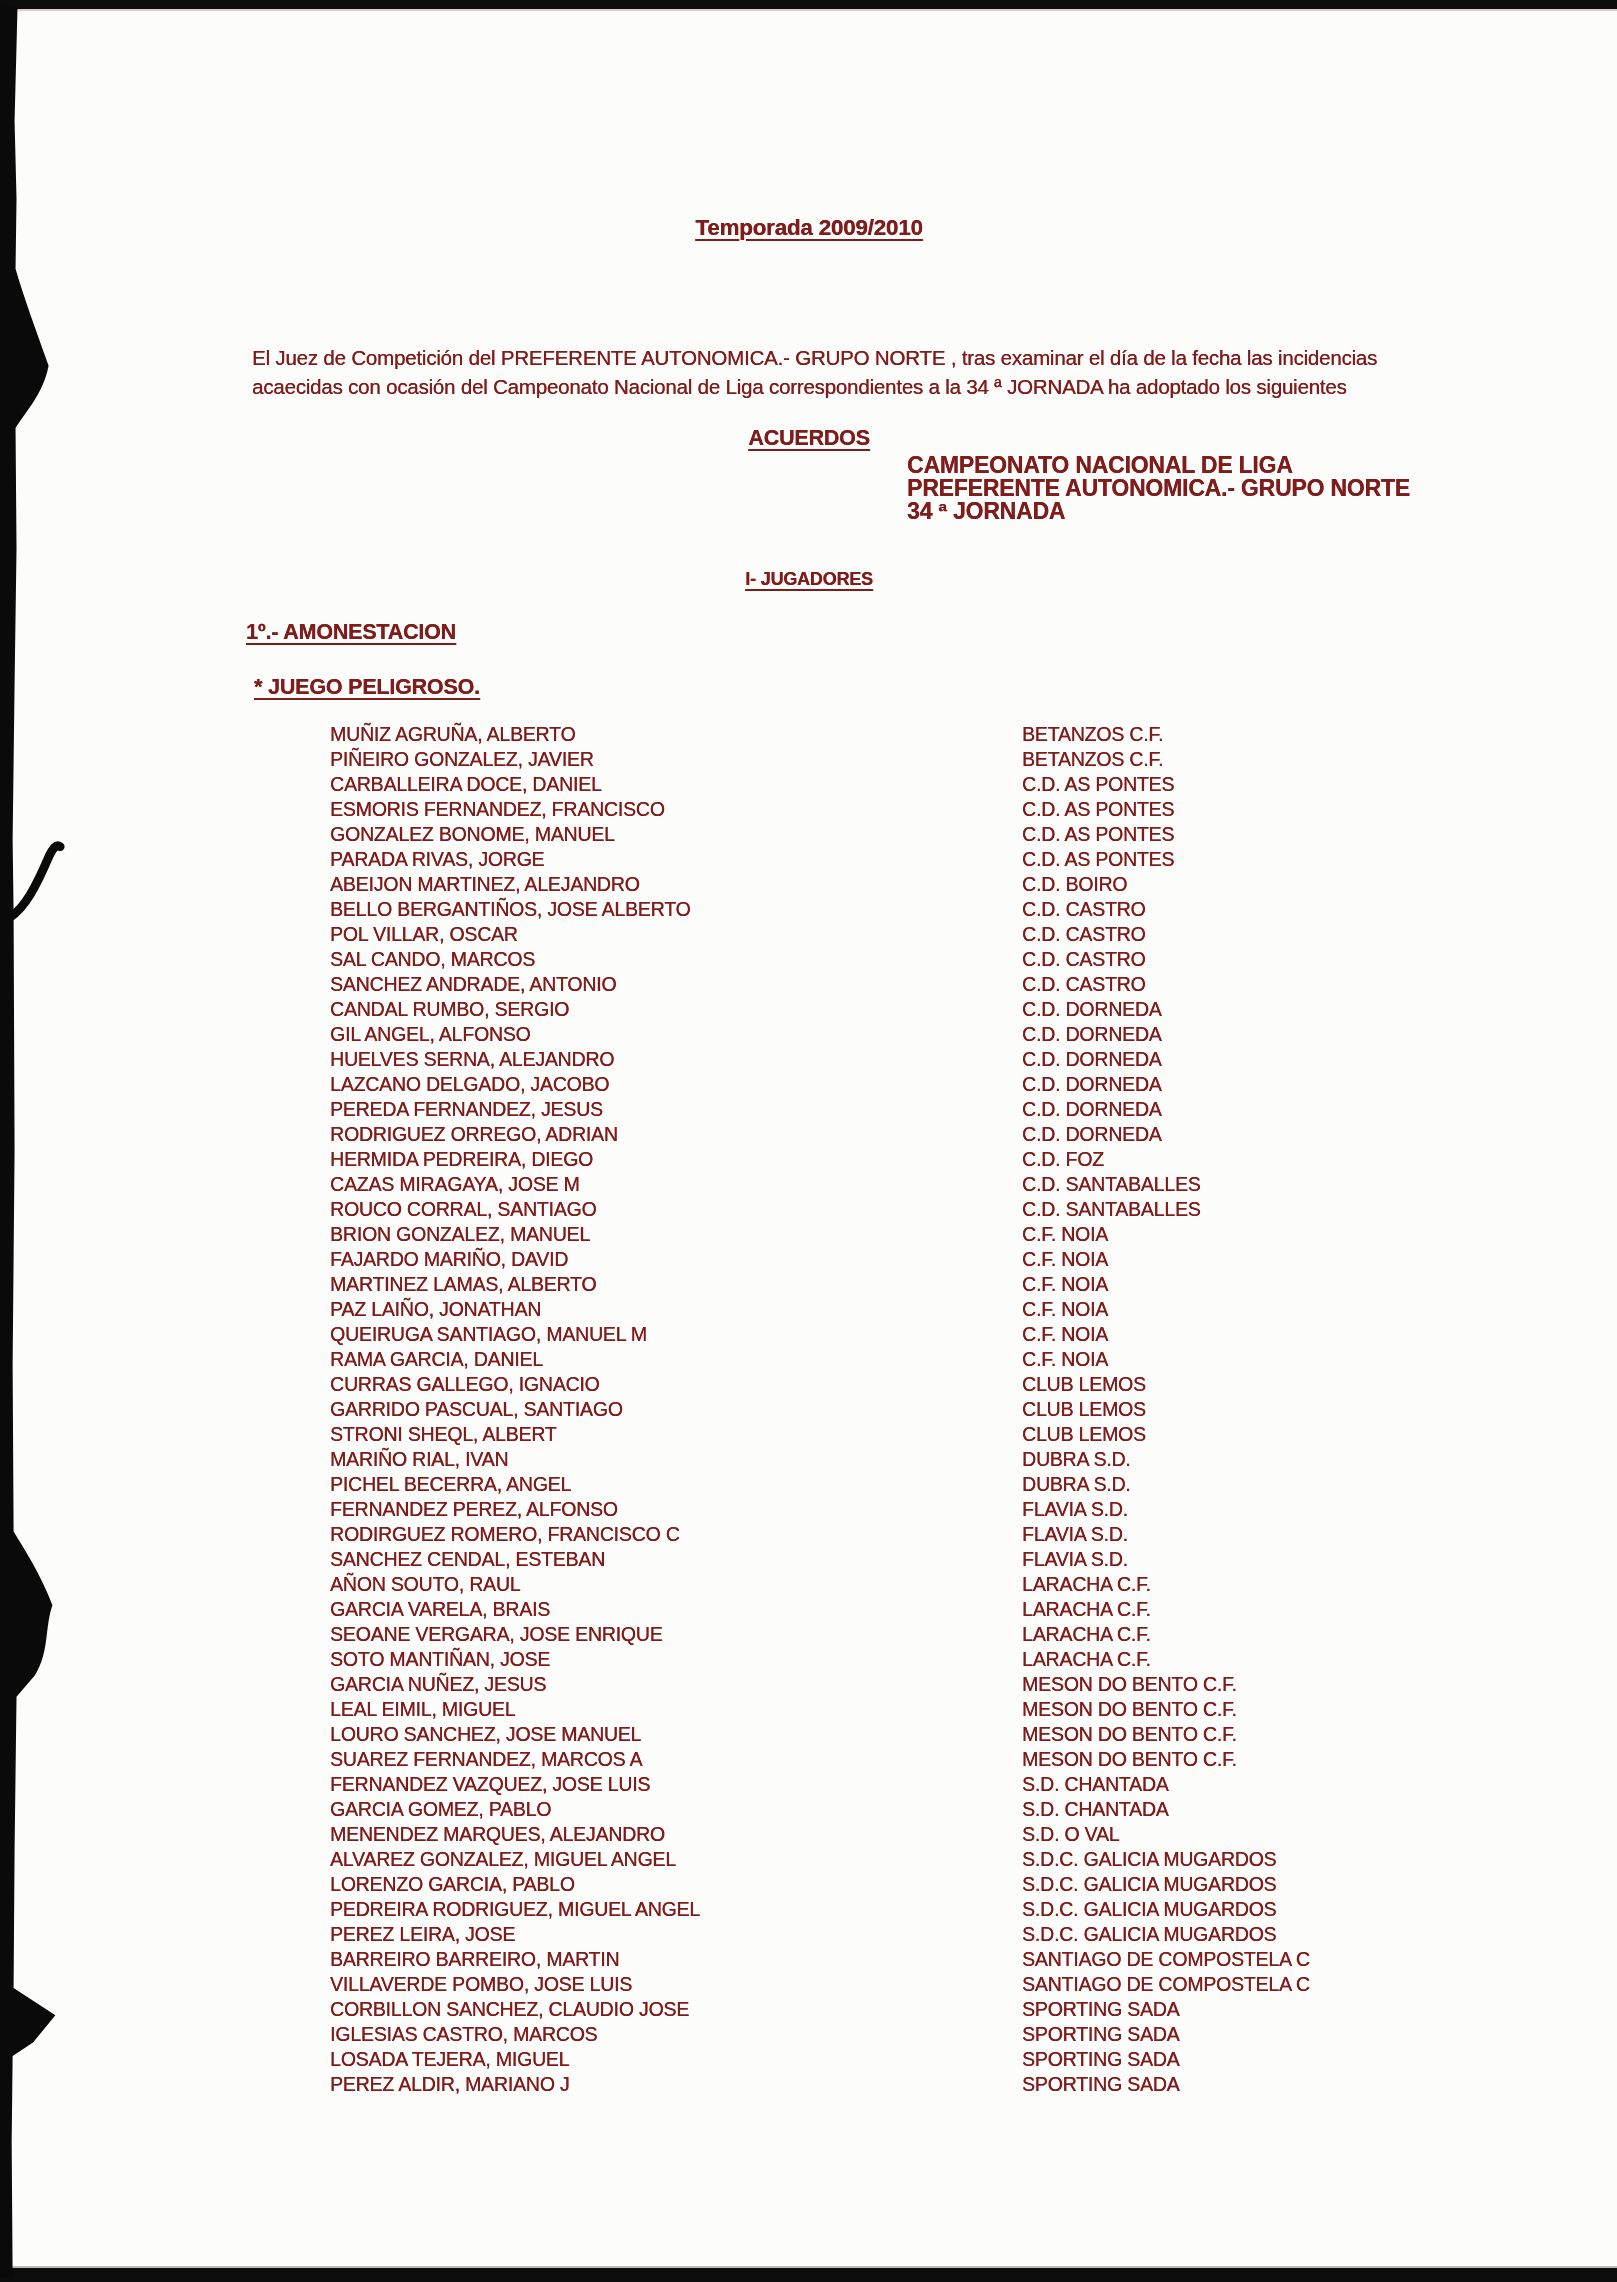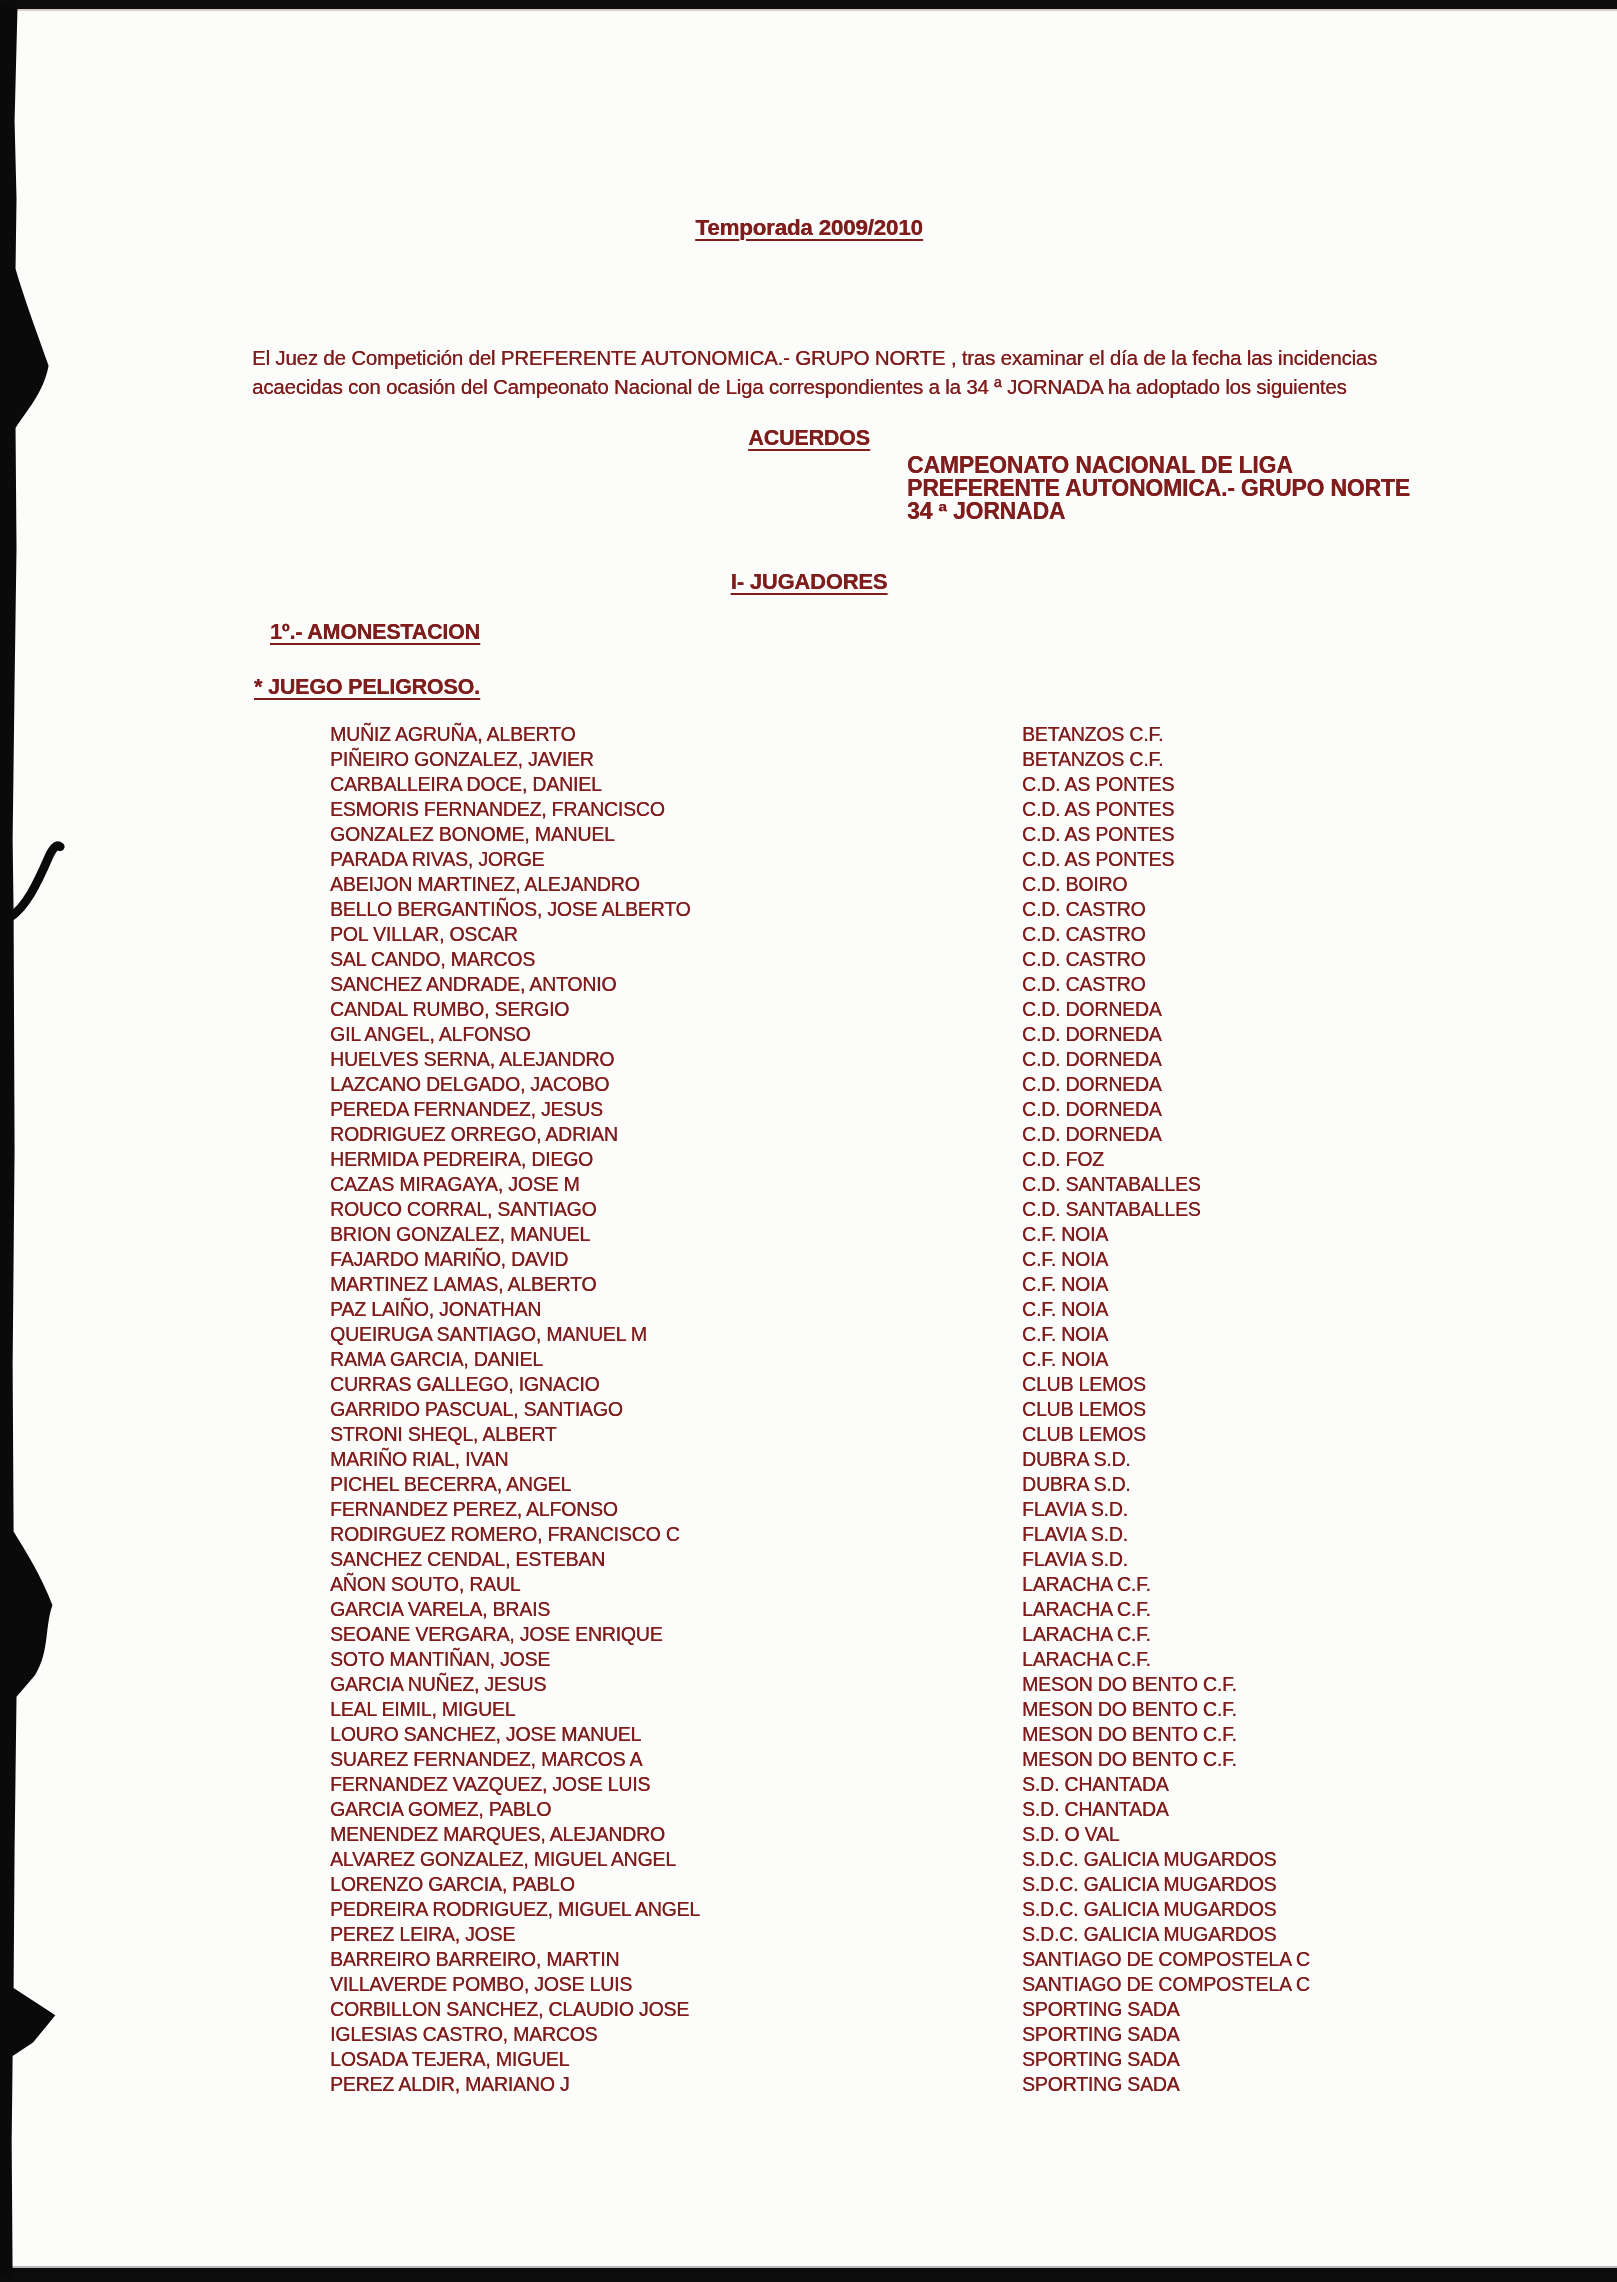--- a/index.html
+++ b/index.html
@@ -15,22 +15,22 @@
   }
   .u { text-decoration:underline; text-decoration-thickness:2px; text-underline-offset:3.9px; }
   .center { position:absolute; left:0; width:100%; text-align:center; }
   .bold { font-weight:bold; }
 
   .season-title   { top:215px; font-size:22.4px; }
   .session-title  { top:269px; font-size:22.4px; line-height:25px; }
   .intro          { position:absolute; left:252px; top:343px; width:1278px; font-size:20.5px; line-height:29px; }
   .acuerdos       { top:426px; font-size:21.5px; }
   .comp-block     { position:absolute; left:907px; top:454px; font-size:23px; line-height:23px; font-weight:bold; }
-  .jugadores      { top:569px; font-size:22px; }
-  .amonestacion   { position:absolute; left:270px; top:620px; font-size:21.5px; font-weight:bold; }
+  .jugadores      { top:569px; font-size:18px; }
+  .amonestacion   { position:absolute; left:246px; top:620px; font-size:21.5px; font-weight:bold; }
   .juego          { position:absolute; left:254px; top:675px; font-size:21.5px; font-weight:bold; }
 
   .sanctions { position:absolute; left:330px; top:722px; font-size:19.5px; }
   .sanction-row { position:relative; height:25px; line-height:25px; white-space:nowrap; }
   .sanction-row .team { position:absolute; left:692px; top:0; }
 
   
   .edge-top {
     position:absolute; top:0; left:0; width:100%; height:8.8px;
     background:#0c0c0c;

